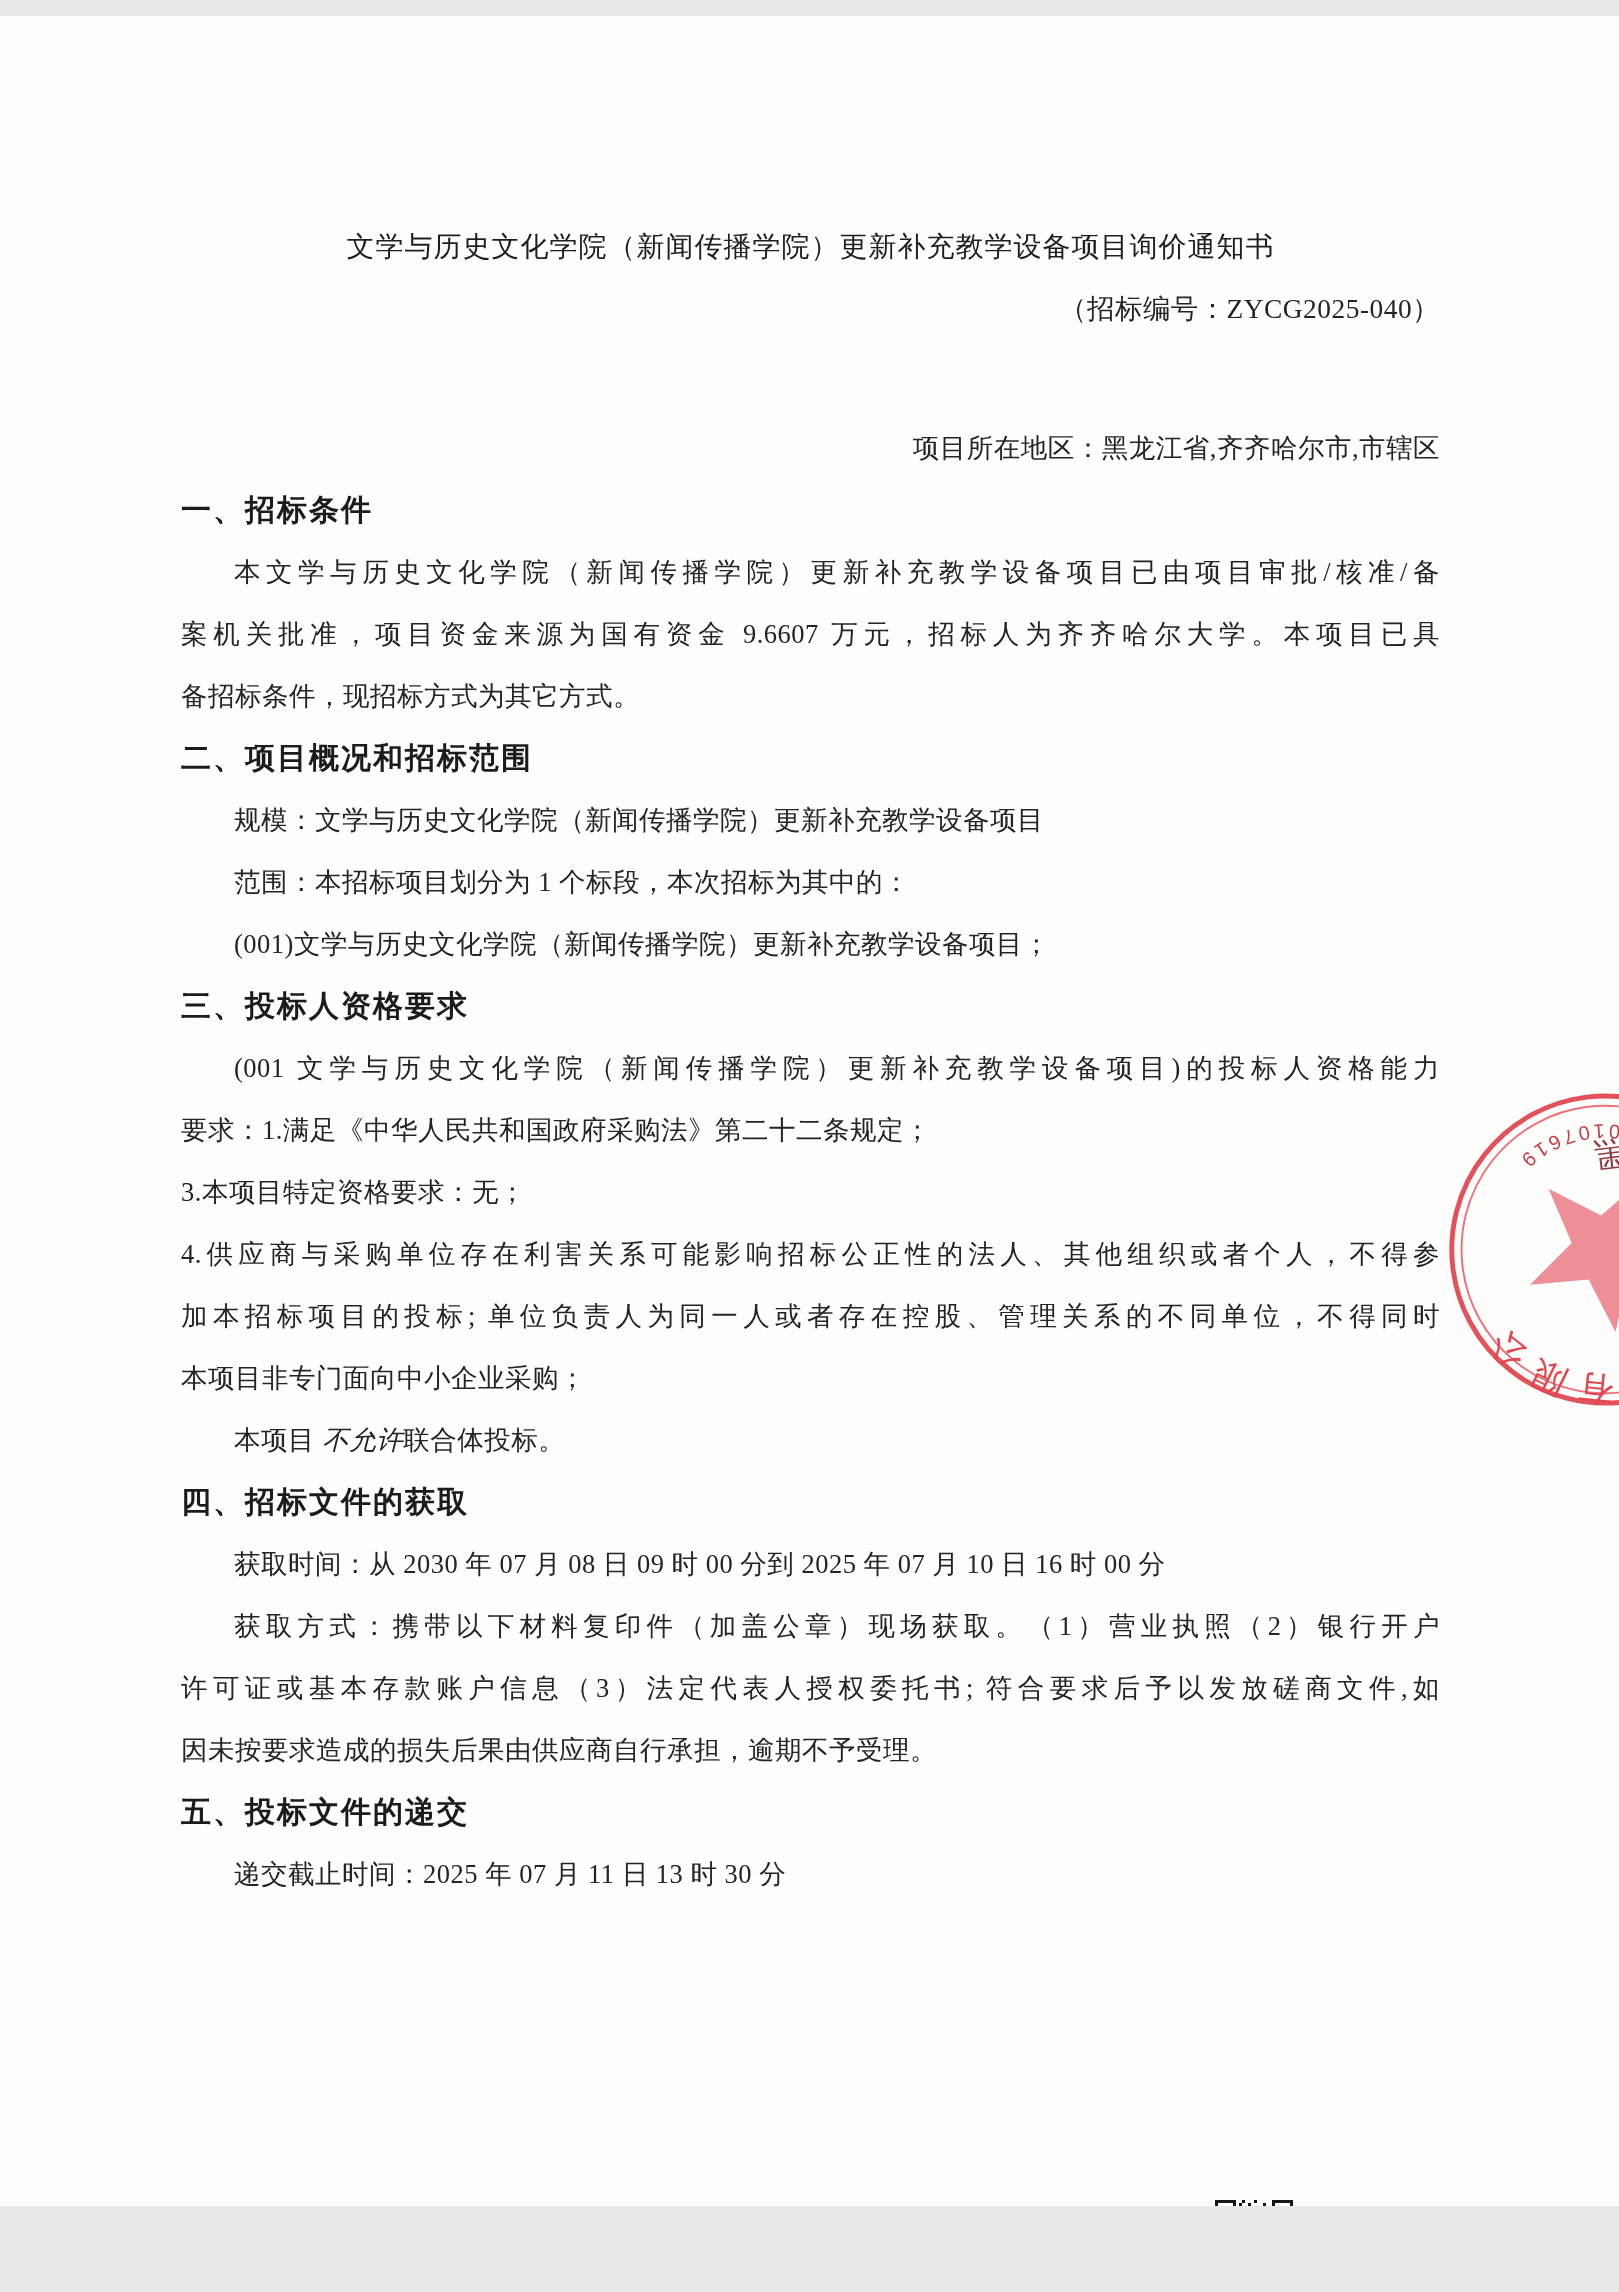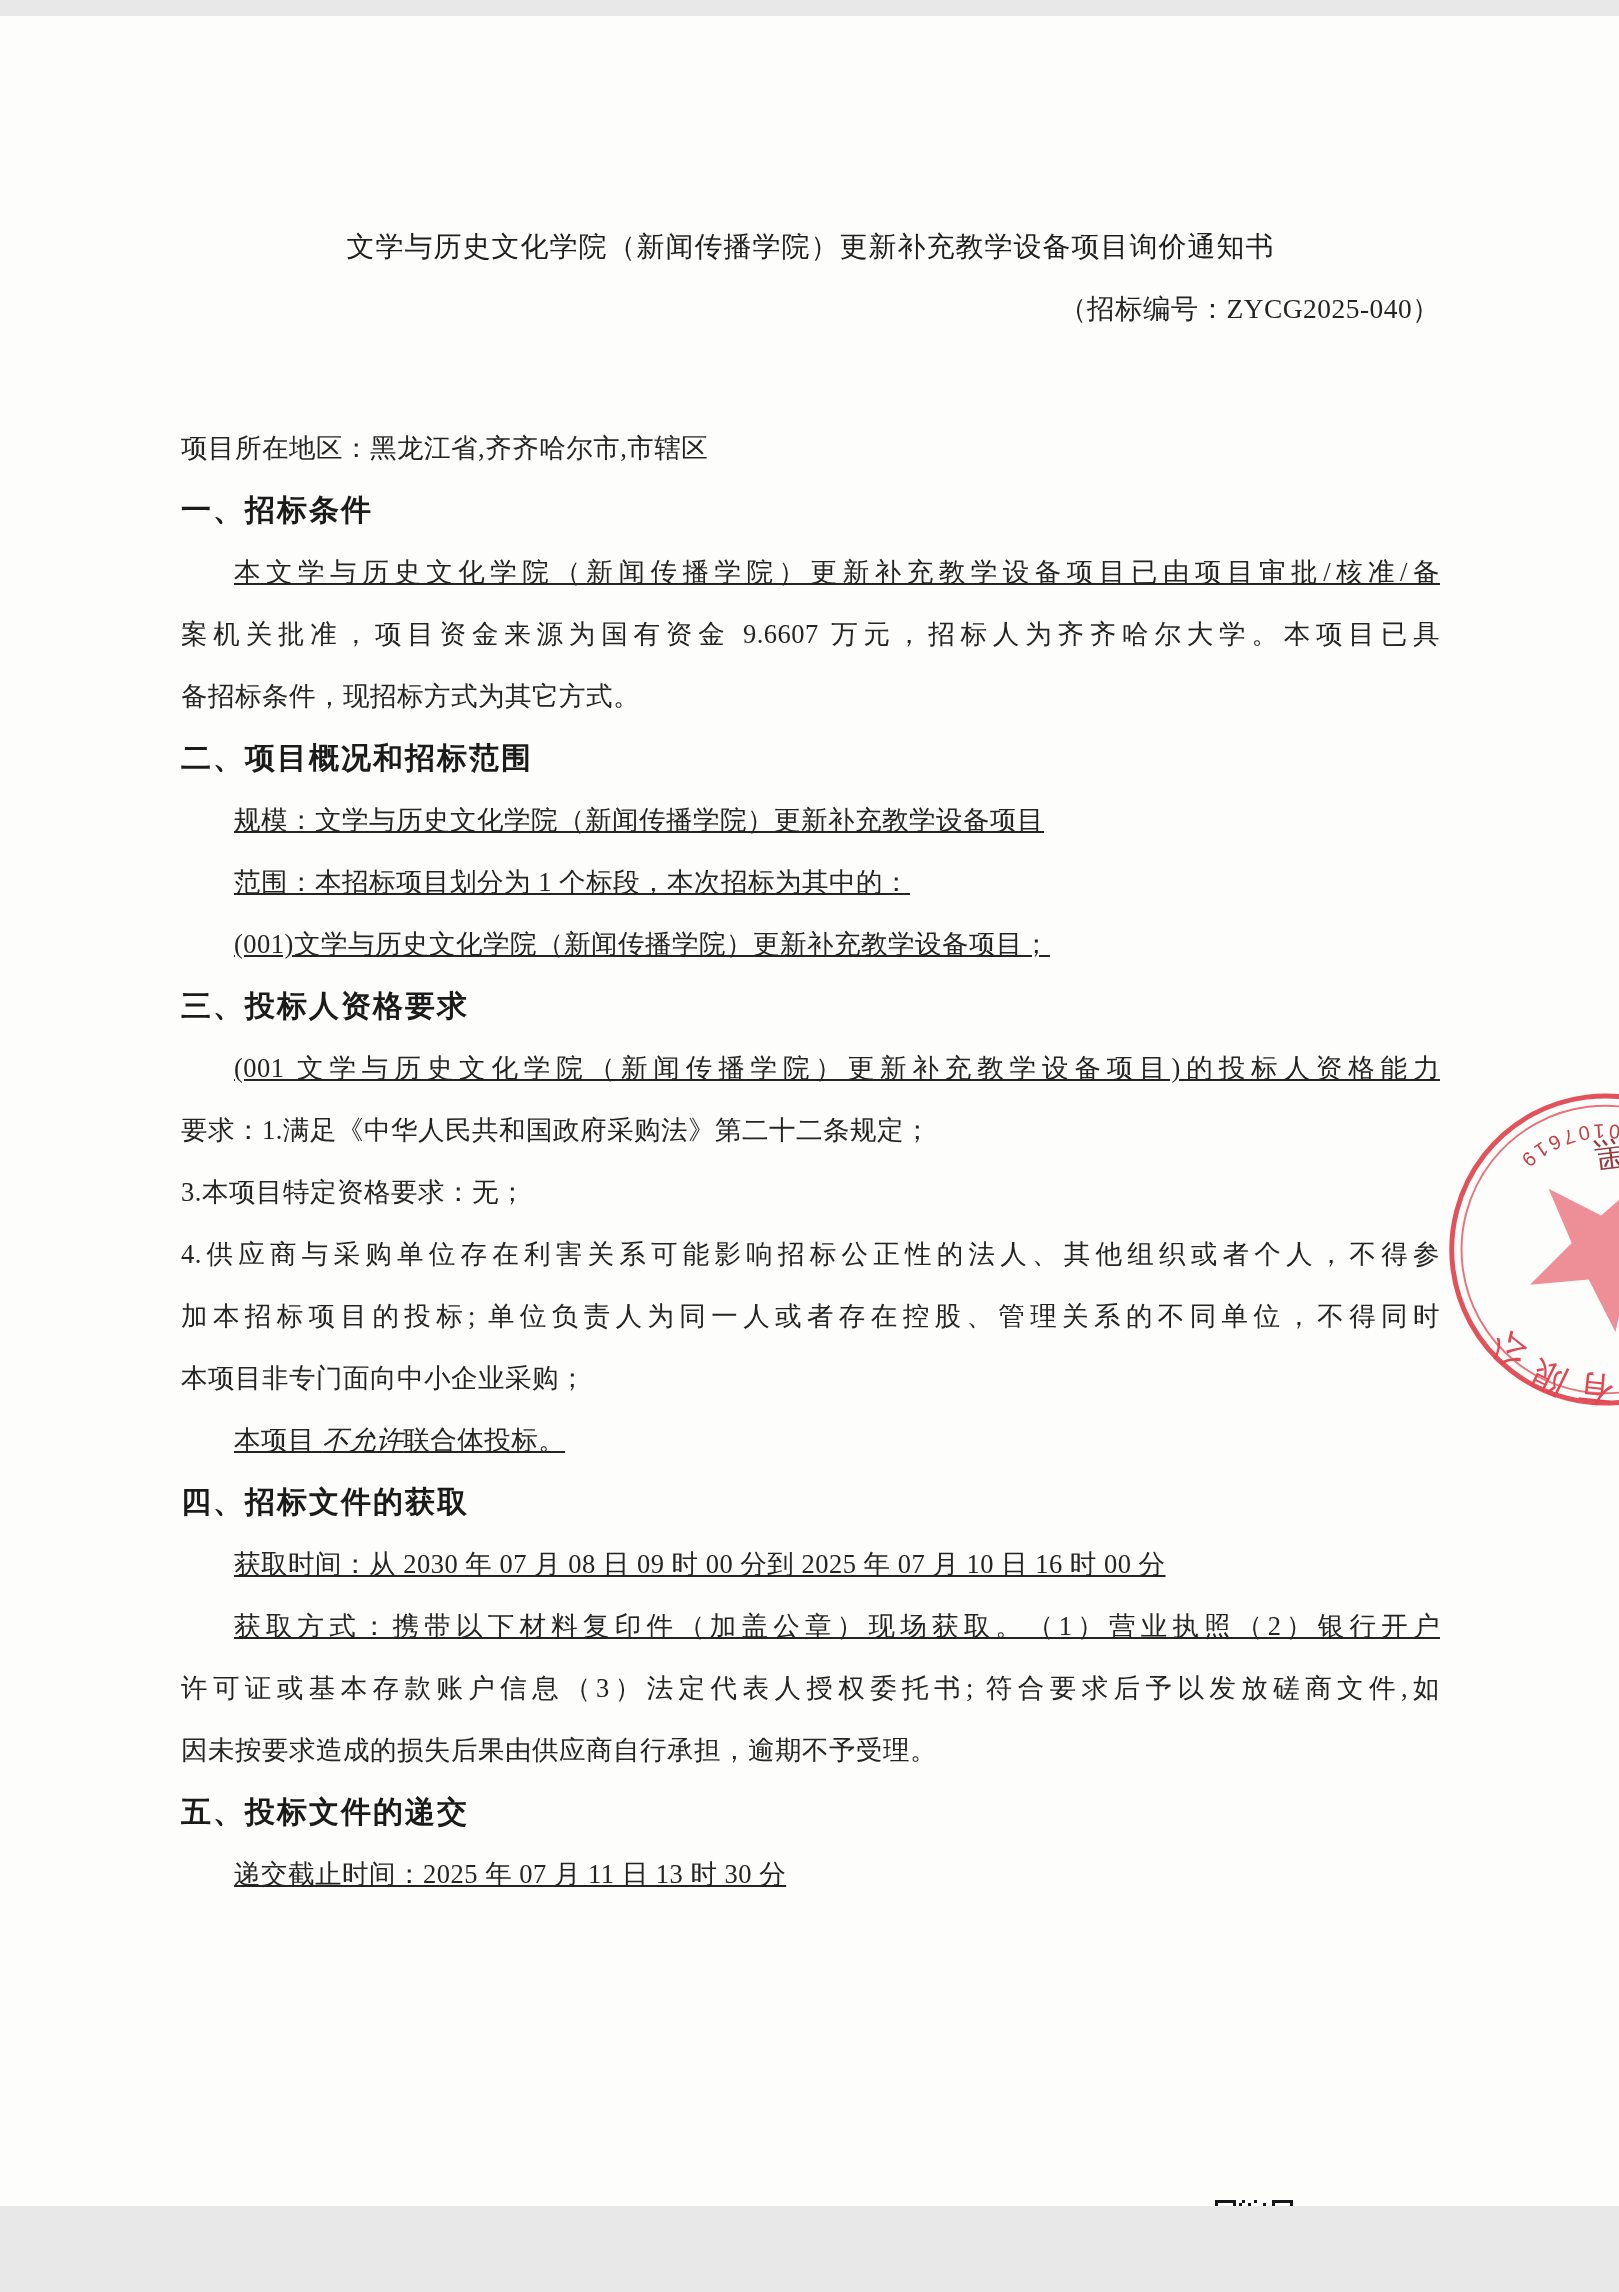--- a/index.html
+++ b/index.html
@@ -8,26 +8,26 @@
     overflow:hidden;color:#242424;margin:16px auto;
     font-family:"Liberation Serif",serif;
   }
   .doc{
     position:absolute;left:181px;top:0;width:1259px;padding-top:200px;
     font-size:26.5px;letter-spacing:0.5px;
   }
   .line{line-height:62px;min-height:62px;}
   .t1{text-align:center;font-size:28px;letter-spacing:1px;color:#1e1e1e;}
   .t2{text-align:right;font-size:27.4px;}
-  .region-gap{margin-top:77px;}
+  .region-gap{margin-top:77px;text-align:right;}
   .h{
     font-family:"Liberation Sans",sans-serif;font-weight:700;
     font-size:30px;letter-spacing:2px;color:#1b1b1b;
   }
-  .ind{text-indent:53px;text-decoration:underline;}
+  .ind{text-indent:53px;}
   .just{text-align:justify;text-align-last:justify;}
   .it{font-style:italic;}
   .stamp{position:absolute;left:1441px;top:1066px;width:178px;height:337px;}
   .footer{
     position:absolute;left:1215px;top:2184px;display:flex;align-items:center;gap:14.7px;
     font-family:"Liberation Sans",sans-serif;font-size:34px;color:#737373;letter-spacing:2px;
   }
   .qr{width:78px;height:78px;display:block;}
 </style>
 </head>

